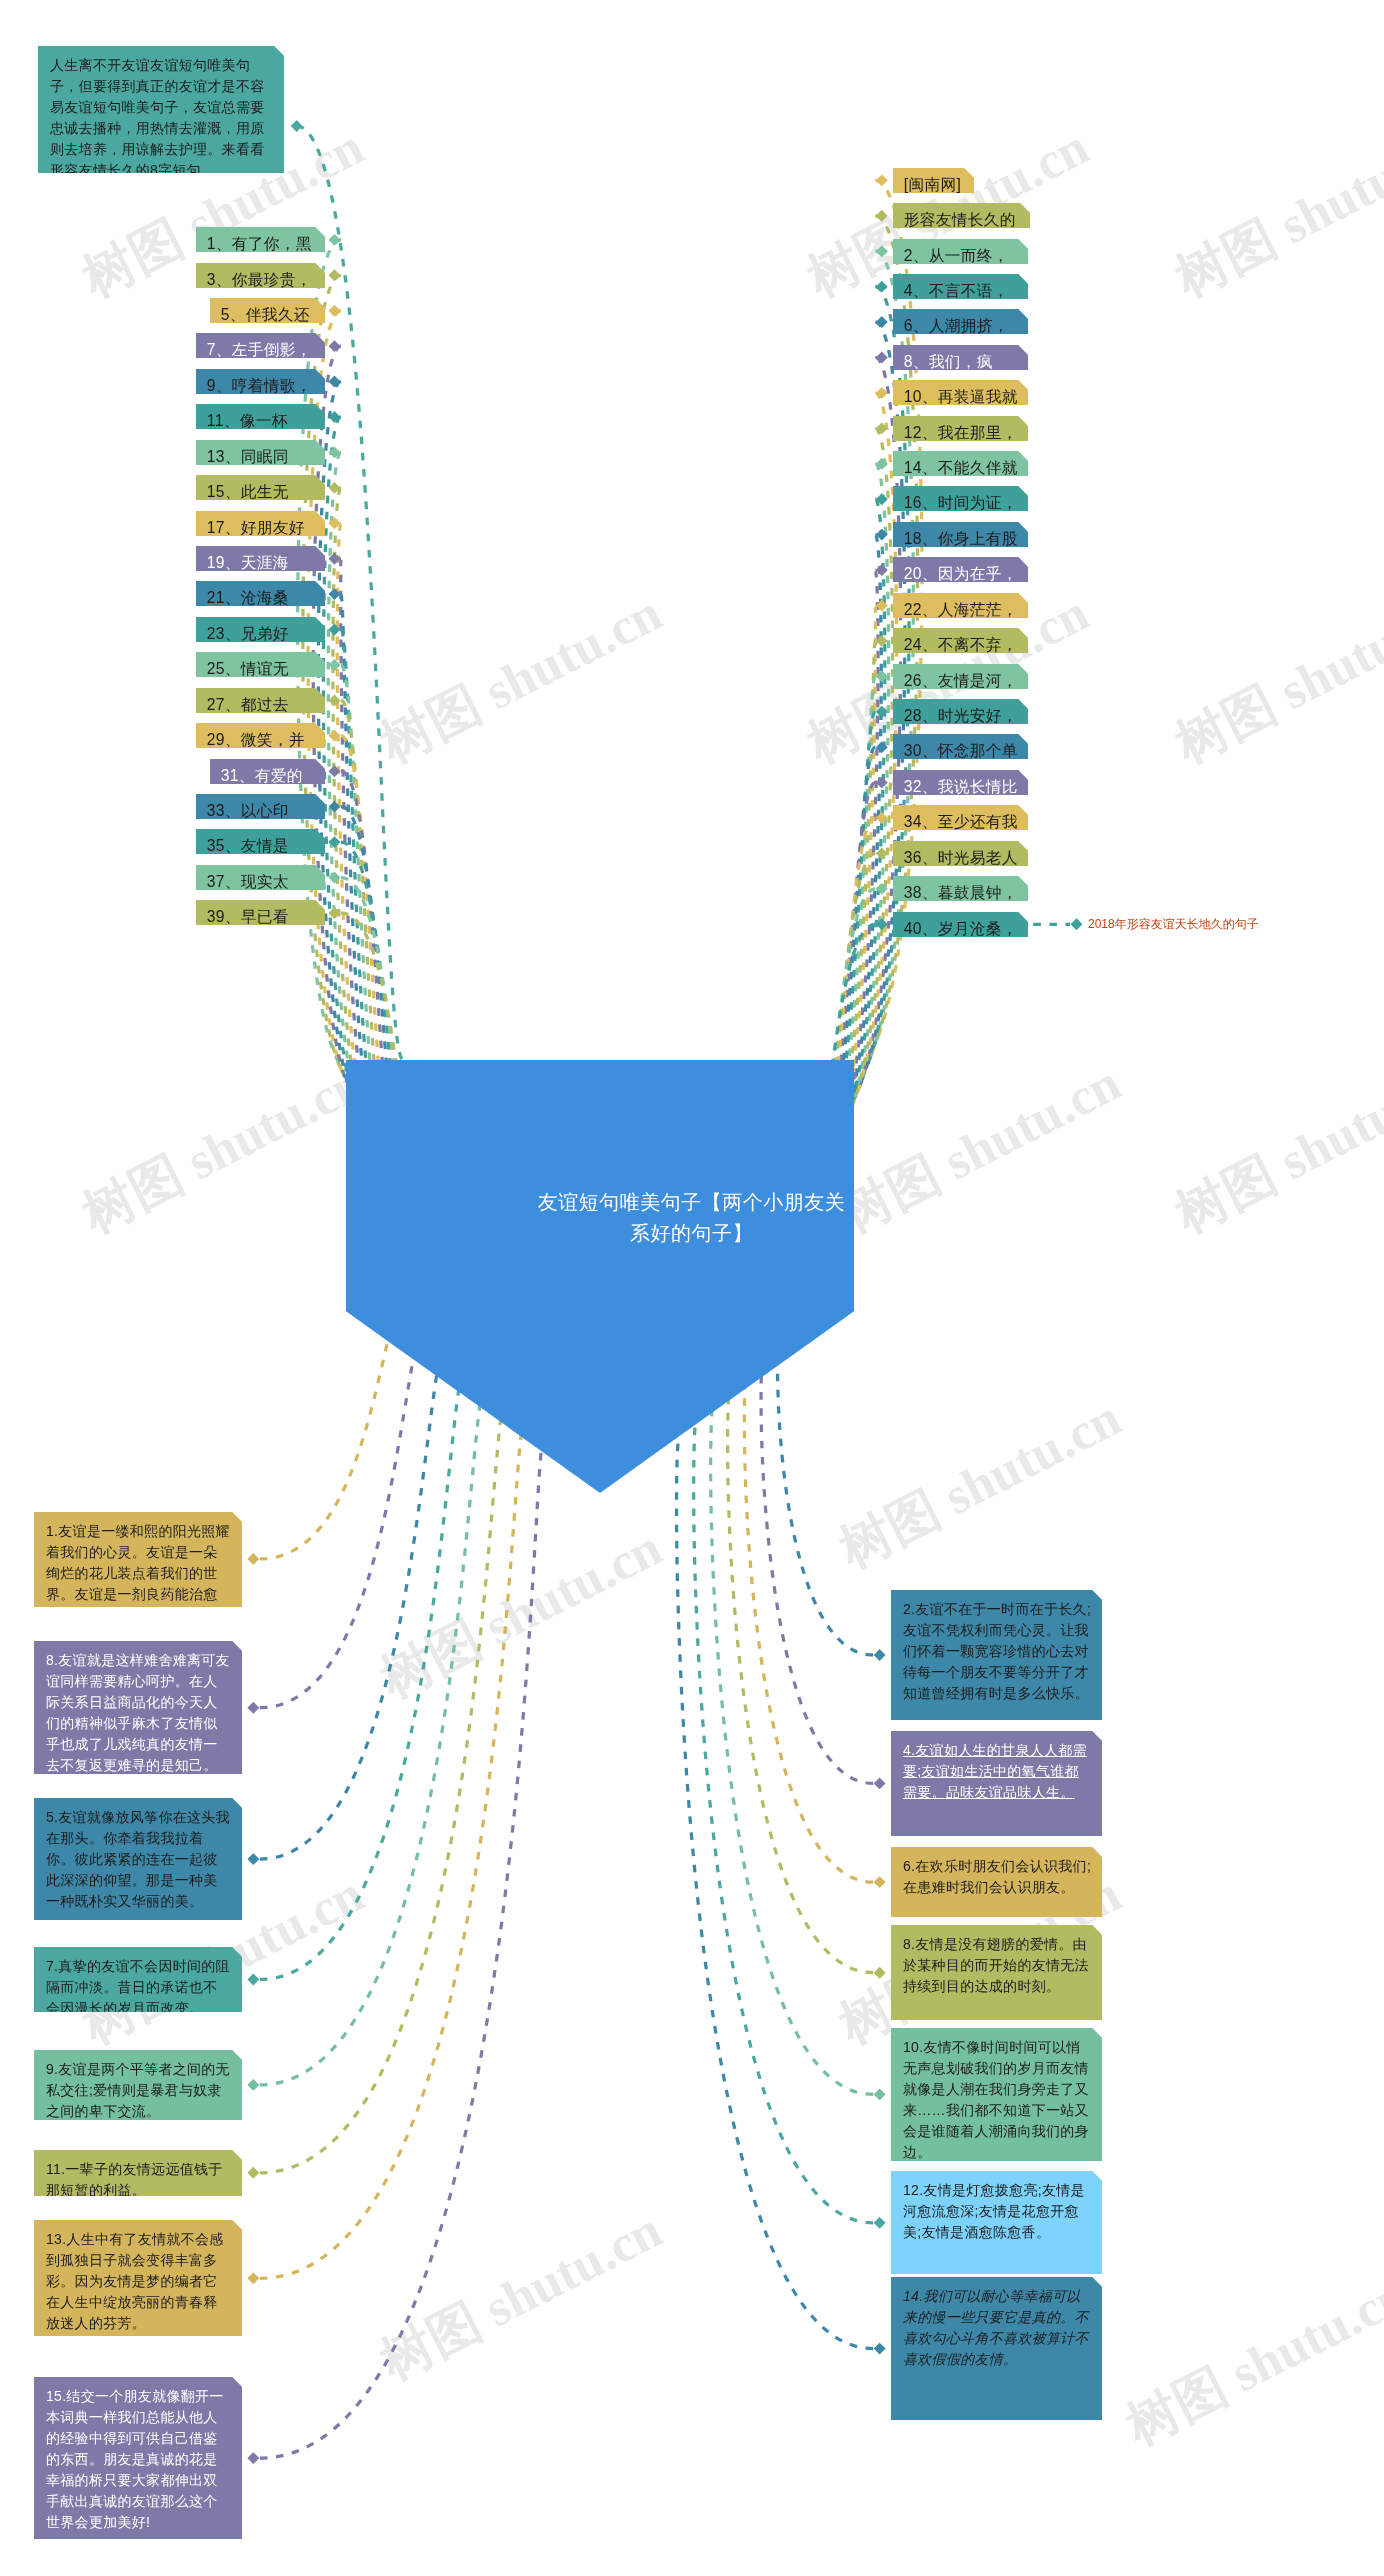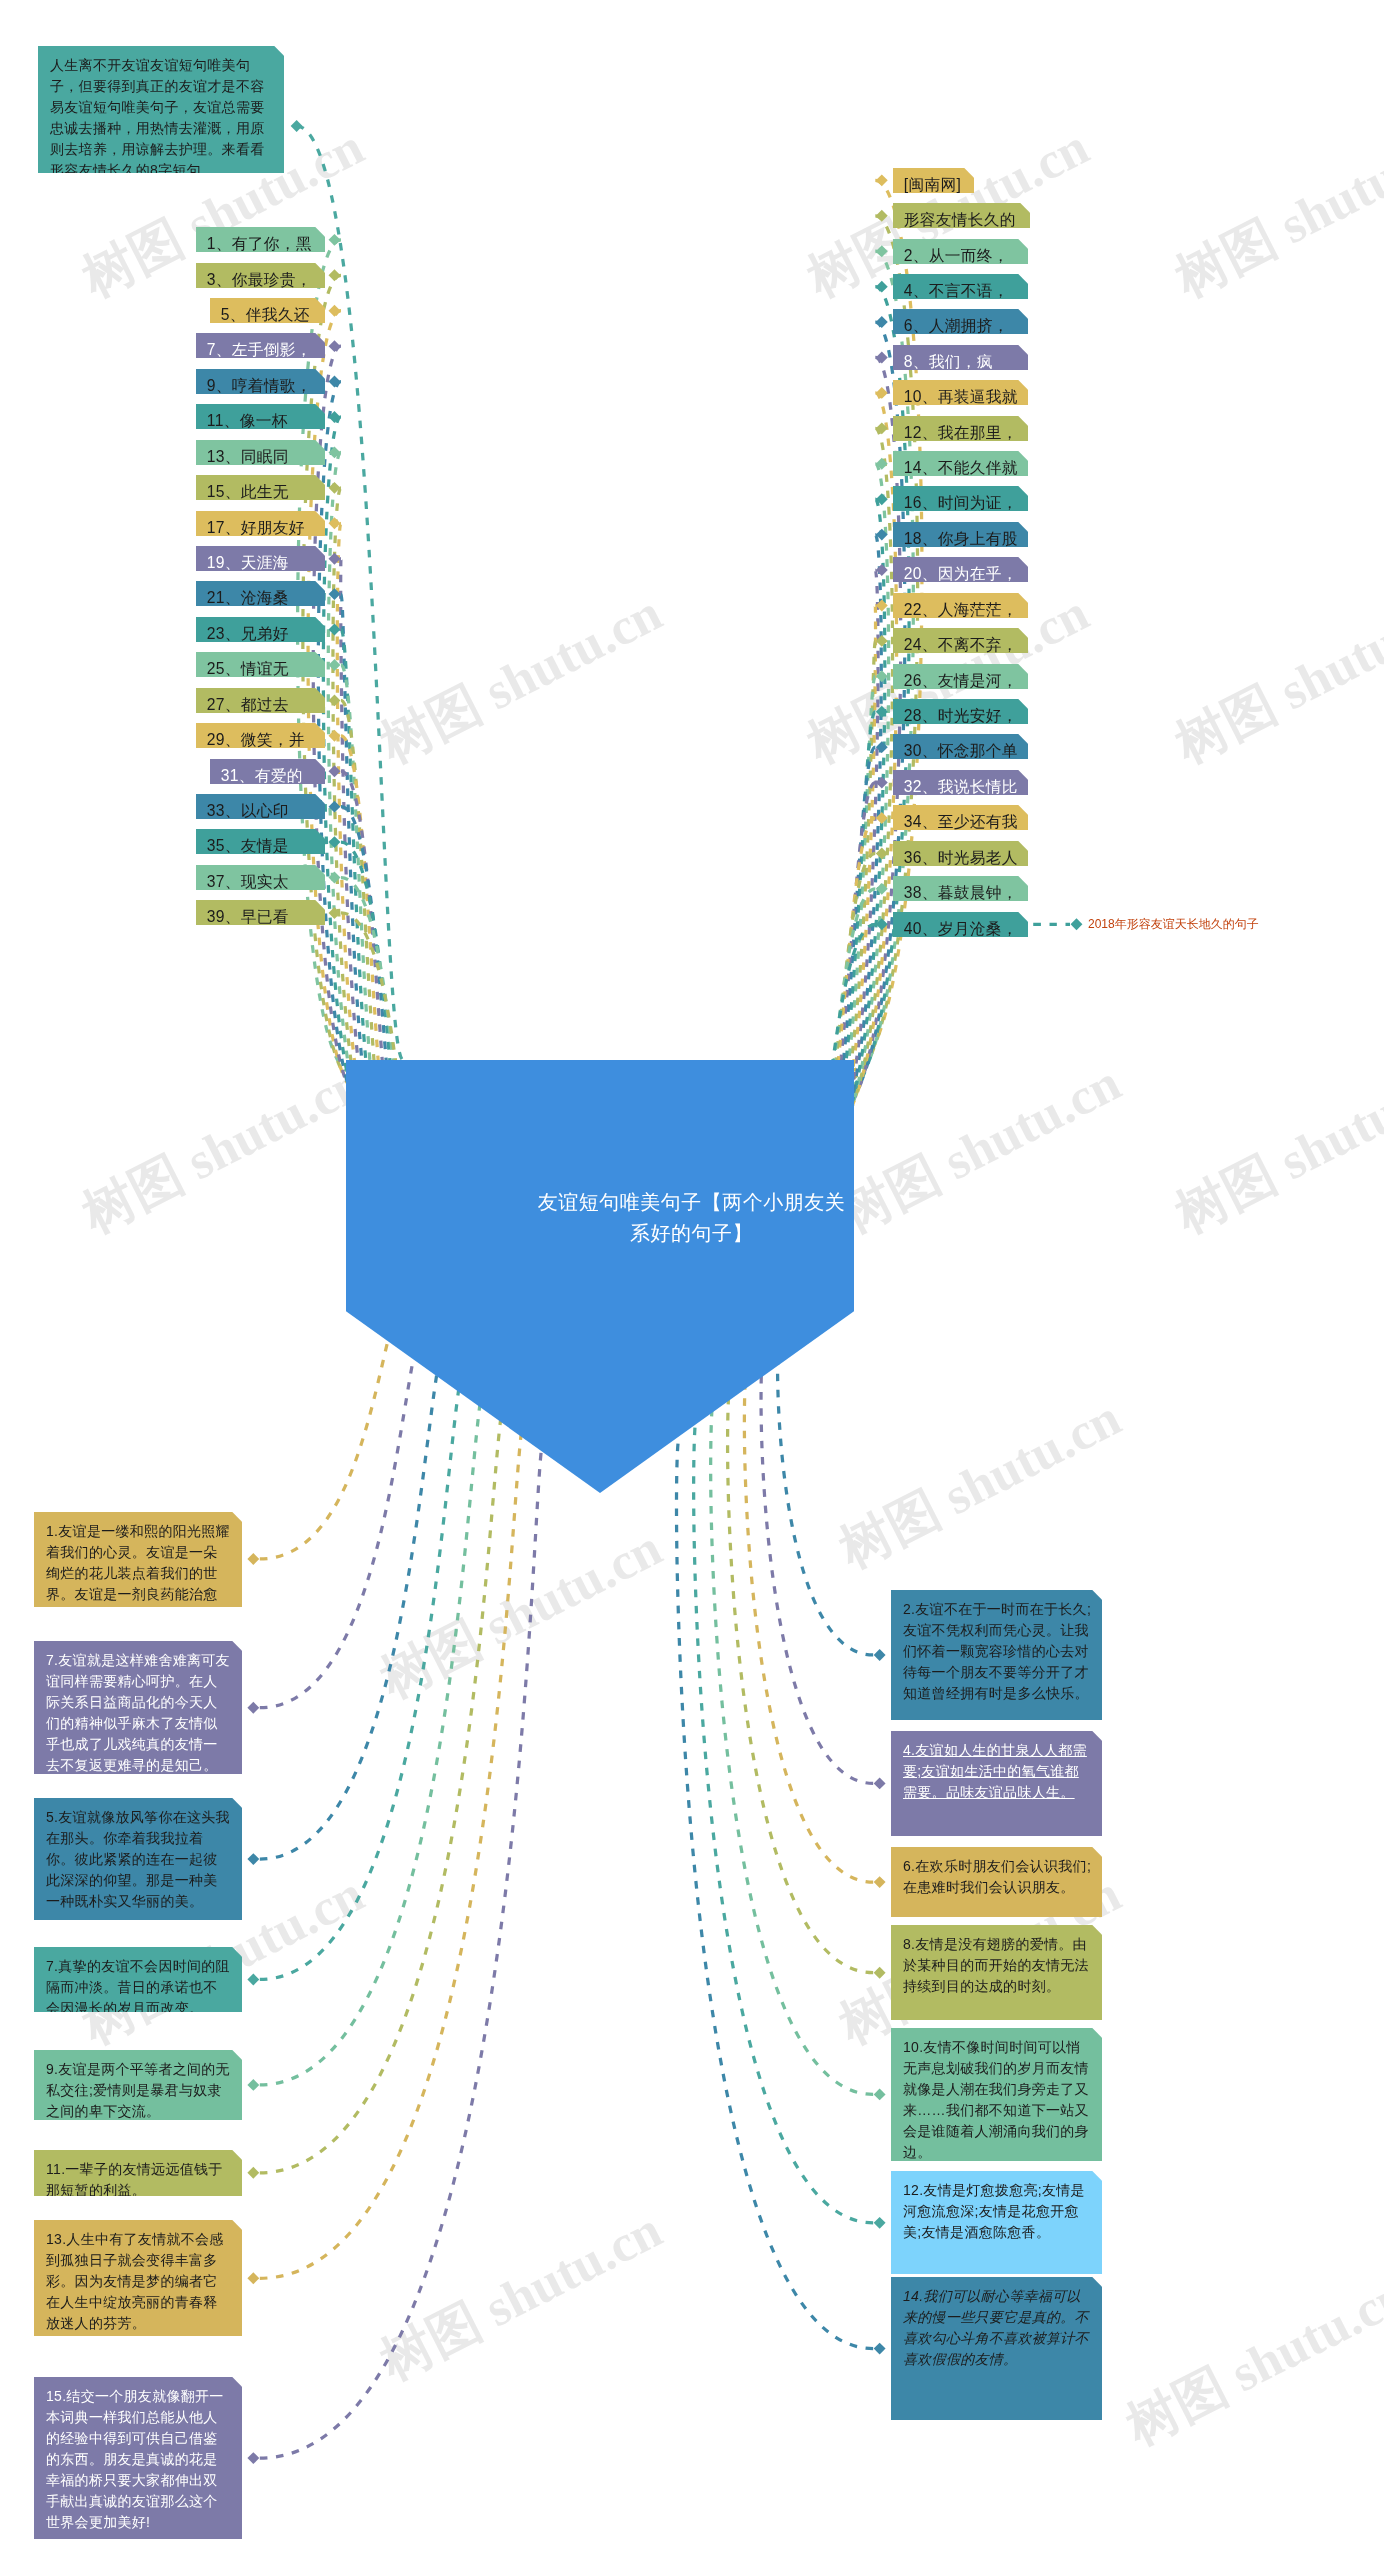--- a/index.html
+++ b/index.html
@@ -260,21 +260,21 @@
     <div class="node clip-r" style="left: 893px; top: 664px; width: 135px; height: 25.4px; background: rgb(127, 196, 160);"><span>26、友情是河，愈流愈深。</span></div>
     <div class="node clip-r" style="left: 893px; top: 699px; width: 135px; height: 25.4px; background: rgb(63, 160, 155);"><span>28、时光安好，岁月静好。</span></div>
     <div class="node clip-r" style="left: 893px; top: 734px; width: 135px; height: 25.4px; background: rgb(61, 135, 168);"><span>30、怀念那个单车岁月。</span></div>
     <div class="node clip-r light" style="left: 893px; top: 770px; width: 135px; height: 25.4px; background: rgb(125, 122, 168);"><span>32、我说长情比邻而居。</span></div>
     <div class="node clip-r" style="left: 893px; top: 805px; width: 135px; height: 25.4px; background: rgb(221, 189, 94);"><span>34、至少还有我陪着你。</span></div>
     <div class="node clip-r" style="left: 893px; top: 841px; width: 135px; height: 25.4px; background: rgb(178, 187, 98);"><span>36、时光易老人心易变。</span></div>
     <div class="node clip-r" style="left: 893px; top: 876px; width: 135px; height: 25.4px; background: rgb(127, 196, 160);"><span>38、暮鼓晨钟，自始无终。</span></div>
     <div class="node clip-r" style="left: 893px; top: 912px; width: 135px; height: 25.4px; background: rgb(63, 160, 155);"><span>40、岁月沧桑，情谊依旧。</span></div>
     <div class="tail-note" style="left: 1088px; top: 916px;">2018年形容友谊天长地久的句子</div>
     <div class="node clip-r para" style="left: 34px; top: 1512px; width: 208px; height: 95px; background: rgb(213, 181, 92);"><span>1.友谊是一缕和熙的阳光照耀着我们的心灵。友谊是一朵绚烂的花儿装点着我们的世界。友谊是一剂良药能治愈顽劣的心灵。</span></div>
-    <div class="node clip-r para light" style="left: 34px; top: 1641px; width: 208px; height: 133px; background: rgb(125, 122, 168);"><span>7.友谊就是这样难舍难离可友谊同样需要精心呵护。在人际关系日益商品化的今天人们的精神似乎麻木了友情似乎也成了儿戏纯真的友情一去不复返更难寻的是知己。</span></div>
+    <div class="node clip-r para light" style="left: 34px; top: 1641px; width: 208px; height: 133px; background: rgb(125, 122, 168);"><span>8.友谊就是这样难舍难离可友谊同样需要精心呵护。在人际关系日益商品化的今天人们的精神似乎麻木了友情似乎也成了儿戏纯真的友情一去不复返更难寻的是知己。</span></div>
     <div class="node clip-r para" style="left: 34px; top: 1798px; width: 208px; height: 122px; background: rgb(61, 135, 168);"><span>5.友谊就像放风筝你在这头我在那头。你牵着我我拉着你。彼此紧紧的连在一起彼此深深的仰望。那是一种美一种既朴实又华丽的美。</span></div>
     <div class="node clip-r para" style="left: 34px; top: 1947px; width: 208px; height: 65px; background: rgb(74, 168, 160);"><span>7.真挚的友谊不会因时间的阻隔而冲淡。昔日的承诺也不会因漫长的岁月而改变。</span></div>
     <div class="node clip-r para" style="left: 34px; top: 2050px; width: 208px; height: 70px; background: rgb(116, 191, 158);"><span>9.友谊是两个平等者之间的无私交往;爱情则是暴君与奴隶之间的卑下交流。</span></div>
     <div class="node clip-r para" style="left: 34px; top: 2150px; width: 208px; height: 46px; background: rgb(178, 187, 98);"><span>11.一辈子的友情远远值钱于那短暂的利益。</span></div>
     <div class="node clip-r para" style="left: 34px; top: 2220px; width: 208px; height: 116px; background: rgb(213, 181, 92);"><span>13.人生中有了友情就不会感到孤独日子就会变得丰富多彩。因为友情是梦的编者它在人生中绽放亮丽的青春释放迷人的芬芳。</span></div>
     <div class="node clip-r para light" style="left: 34px; top: 2377px; width: 208px; height: 162px; background: rgb(125, 122, 168);"><span>15.结交一个朋友就像翻开一本词典一样我们总能从他人的经验中得到可供自己借鉴的东西。朋友是真诚的花是幸福的桥只要大家都伸出双手献出真诚的友谊那么这个世界会更加美好!</span></div>
     <div class="node clip-r para" style="left: 891px; top: 1590px; width: 211px; height: 130px; background: rgb(61, 135, 168);"><span>2.友谊不在于一时而在于长久;友谊不凭权利而凭心灵。让我们怀着一颗宽容珍惜的心去对待每一个朋友不要等分开了才知道曾经拥有时是多么快乐。</span></div>
     <div class="node clip-r para light" style="left: 891px; top: 1731px; width: 211px; height: 105px; background: rgb(125, 122, 168); text-decoration: underline;"><span>4.友谊如人生的甘泉人人都需要;友谊如生活中的氧气谁都需要。品味友谊品味人生。</span></div>
     <div class="node clip-r para" style="left: 891px; top: 1847px; width: 211px; height: 70px; background: rgb(213, 181, 92);"><span>6.在欢乐时朋友们会认识我们;在患难时我们会认识朋友。</span></div>
     <div class="node clip-r para" style="left: 891px; top: 1925px; width: 211px; height: 95px; background: rgb(178, 187, 98);"><span>8.友情是没有翅膀的爱情。由於某种目的而开始的友情无法持续到目的达成的时刻。</span></div>

